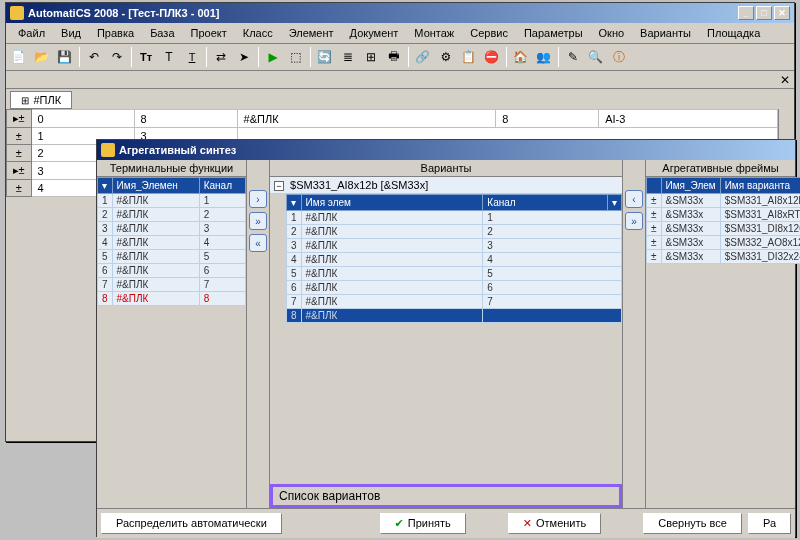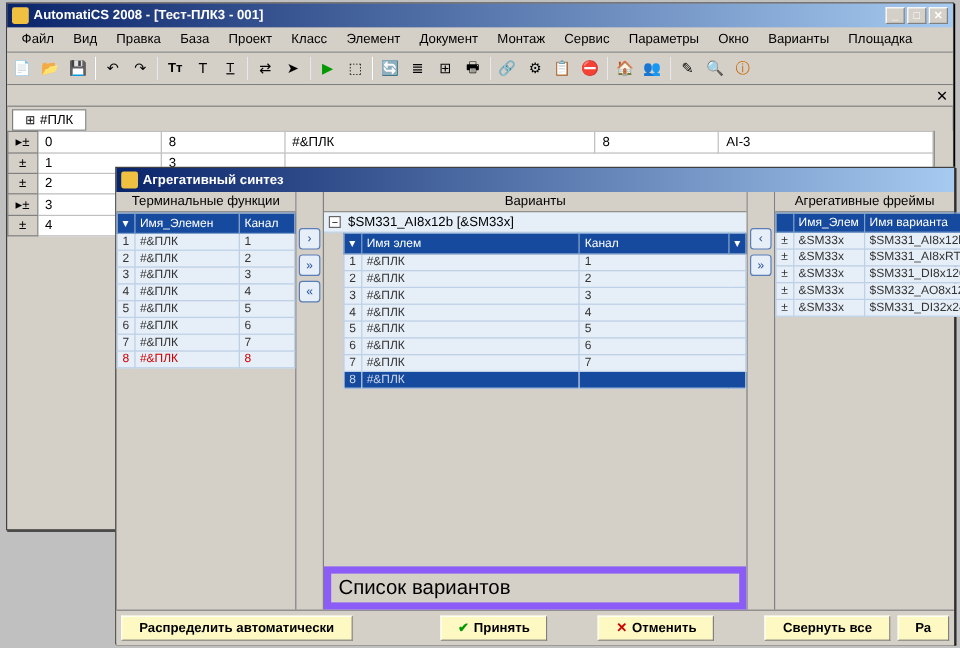--- a/index.html
+++ b/index.html
@@ -19,36 +19,36 @@
 .sep { width: 1px; height: 20px; background: #808080; margin: 0 2px; border-right: 1px solid #fff; }
 
 .tab { display: inline-flex; align-items: center; background: #fff; border: 1px solid #808080; padding: 2px 10px; margin: 2px 0 0 2px; }
 .tab .x { margin-right: 4px; font-size: 10px; }
 
 .grid { border-collapse: collapse; font-size: 11px; }
 .grid th { background: #154a9e; color: #fff; border: 1px solid #808080; padding: 2px 6px; font-weight: normal; text-align: left; }
 .grid td { border: 1px solid #c0c0c0; padding: 2px 6px; background: #fff; }
 .grid .rowhead { width: 20px; background: #d4d0c8; border: 1px solid #808080; text-align: center; }
 
-.subheader { background: #d4d0c8; border: 6px solid #8b5cf6; padding: 2px 6px; font-size: 17px; margin-top: 40px; }
+.subheader { background: #d4d0c8; border: 3px solid #8b5cf6; padding: 2px 6px; font-size: 12px; margin-top: 40px; }
 .inner-panels { display: flex; }
 .panel { display: flex; flex-direction: column; }
 .panel-title { background: #d4d0c8; padding: 2px 6px; border-bottom: 1px solid #808080; text-align: center; }
 
 .grid-inner { border-collapse: collapse; width: 100%; }
 .grid-inner th { background: #154a9e; color: #fff; border: 1px solid #7ea0cc; padding: 2px 4px; font-weight: normal; text-align: left; font-size: 10px; }
 .grid-inner td { border: 1px solid #bcd0e8; padding: 1px 4px; background: #e6eef8; font-size: 10px; color: #333; }
 .grid-inner tr.sel td { background: #154a9e; color: #cfd9ec; }
 .grid-inner td.red { color: #c00; }
 
 .arrow-col { display: flex; flex-direction: column; gap: 4px; padding: 30px 2px; }
 .arrowbtn { width: 18px; height: 18px; background: #e6eef8; border: 1px solid #5a7db8; border-radius: 3px; display: flex; align-items: center; justify-content: center; cursor: pointer; color: #1a4a9e; font-size: 10px; }
 
 .btnbar { display: flex; padding: 4px; gap: 6px; background: #d4d0c8; border-top: 1px solid #808080; }
-.btn { flex: 0 0 auto; padding: 3px 14px; background: #fef9c3; border: 1px solid #808080; border-top-color: #fff; border-left-color: #fff; cursor: pointer; display: flex; align-items: flex-end; gap: 4px; font-weight: bold; }
+.btn { flex: 0 0 auto; padding: 3px 14px; background: #ffffff; border: 1px solid #808080; border-top-color: #fff; border-left-color: #fff; cursor: pointer; display: flex; align-items: flex-start; gap: 4px; }
 
 .scrollbar { width: 16px; background: #d4d0c8; border-left: 1px solid #808080; }
 
 .tree-indent { display: inline-block; width: 10px; height: 10px; border: 1px solid #666; text-align: center; line-height: 8px; margin-right: 3px; font-size: 9px; background:#fff; }
 </style>
 </head>
 <body>
 
 <div class="window" style="left:5px; top:2px; width:790px; height:440px;">
   <div class="titlebar">

